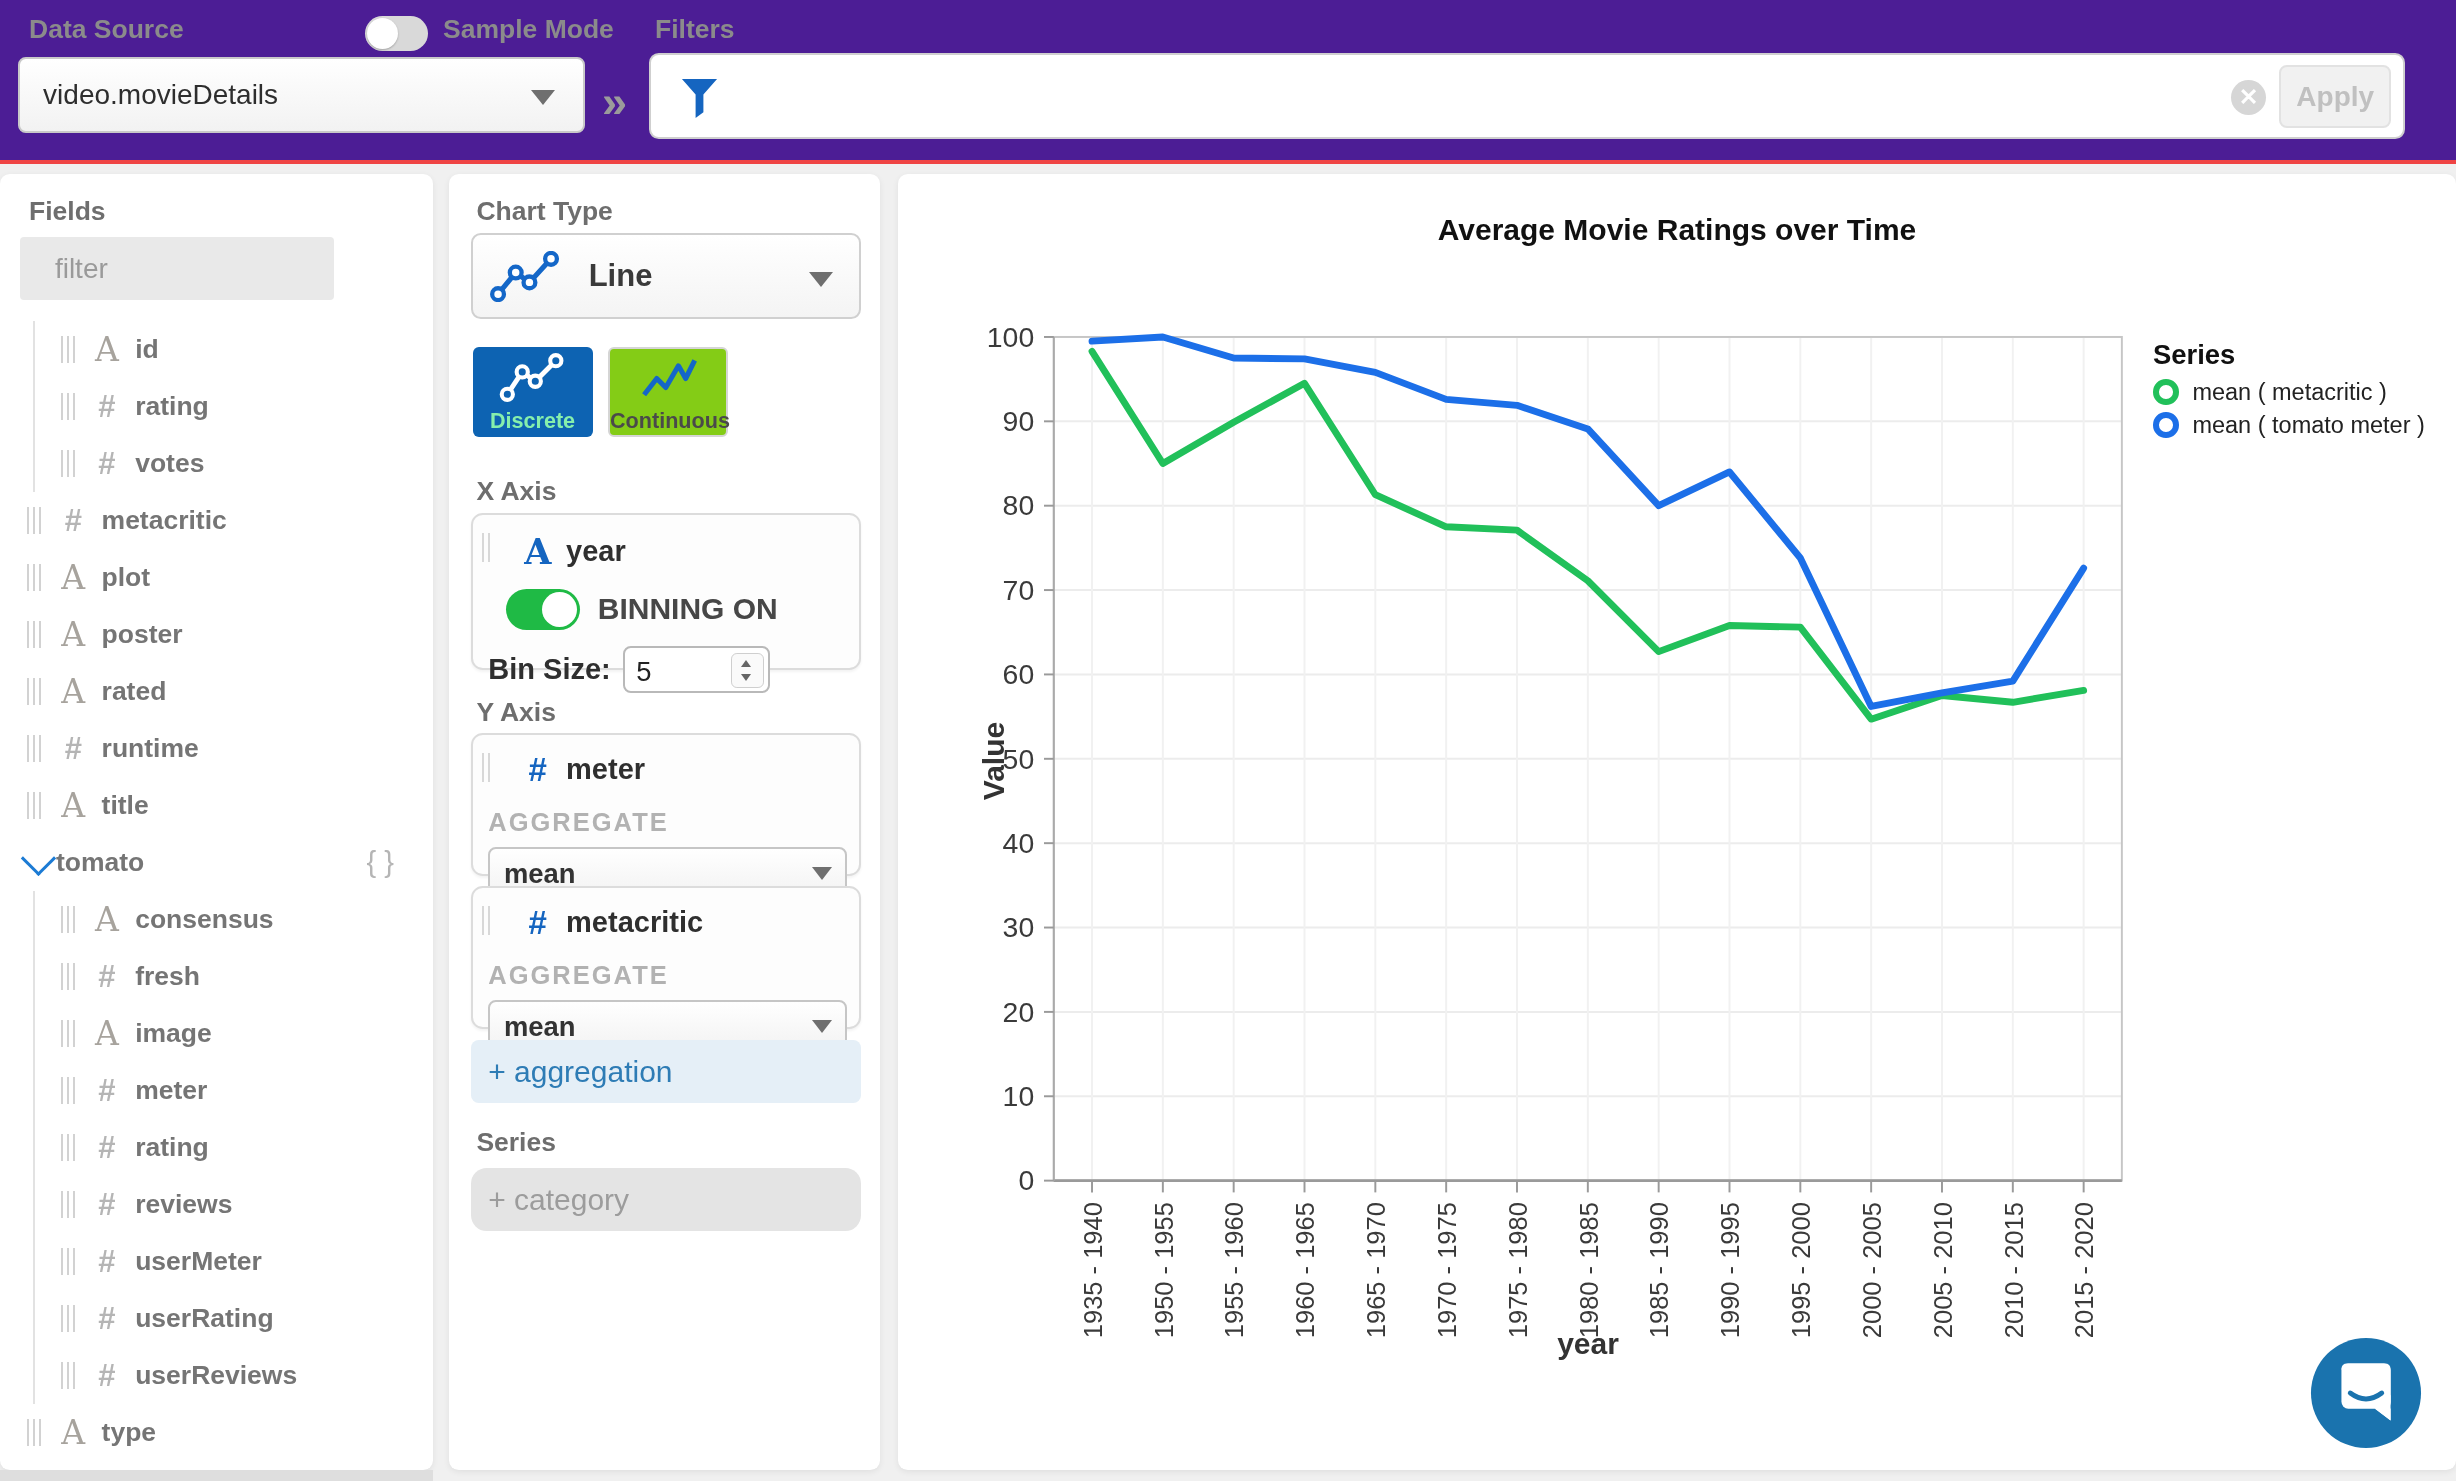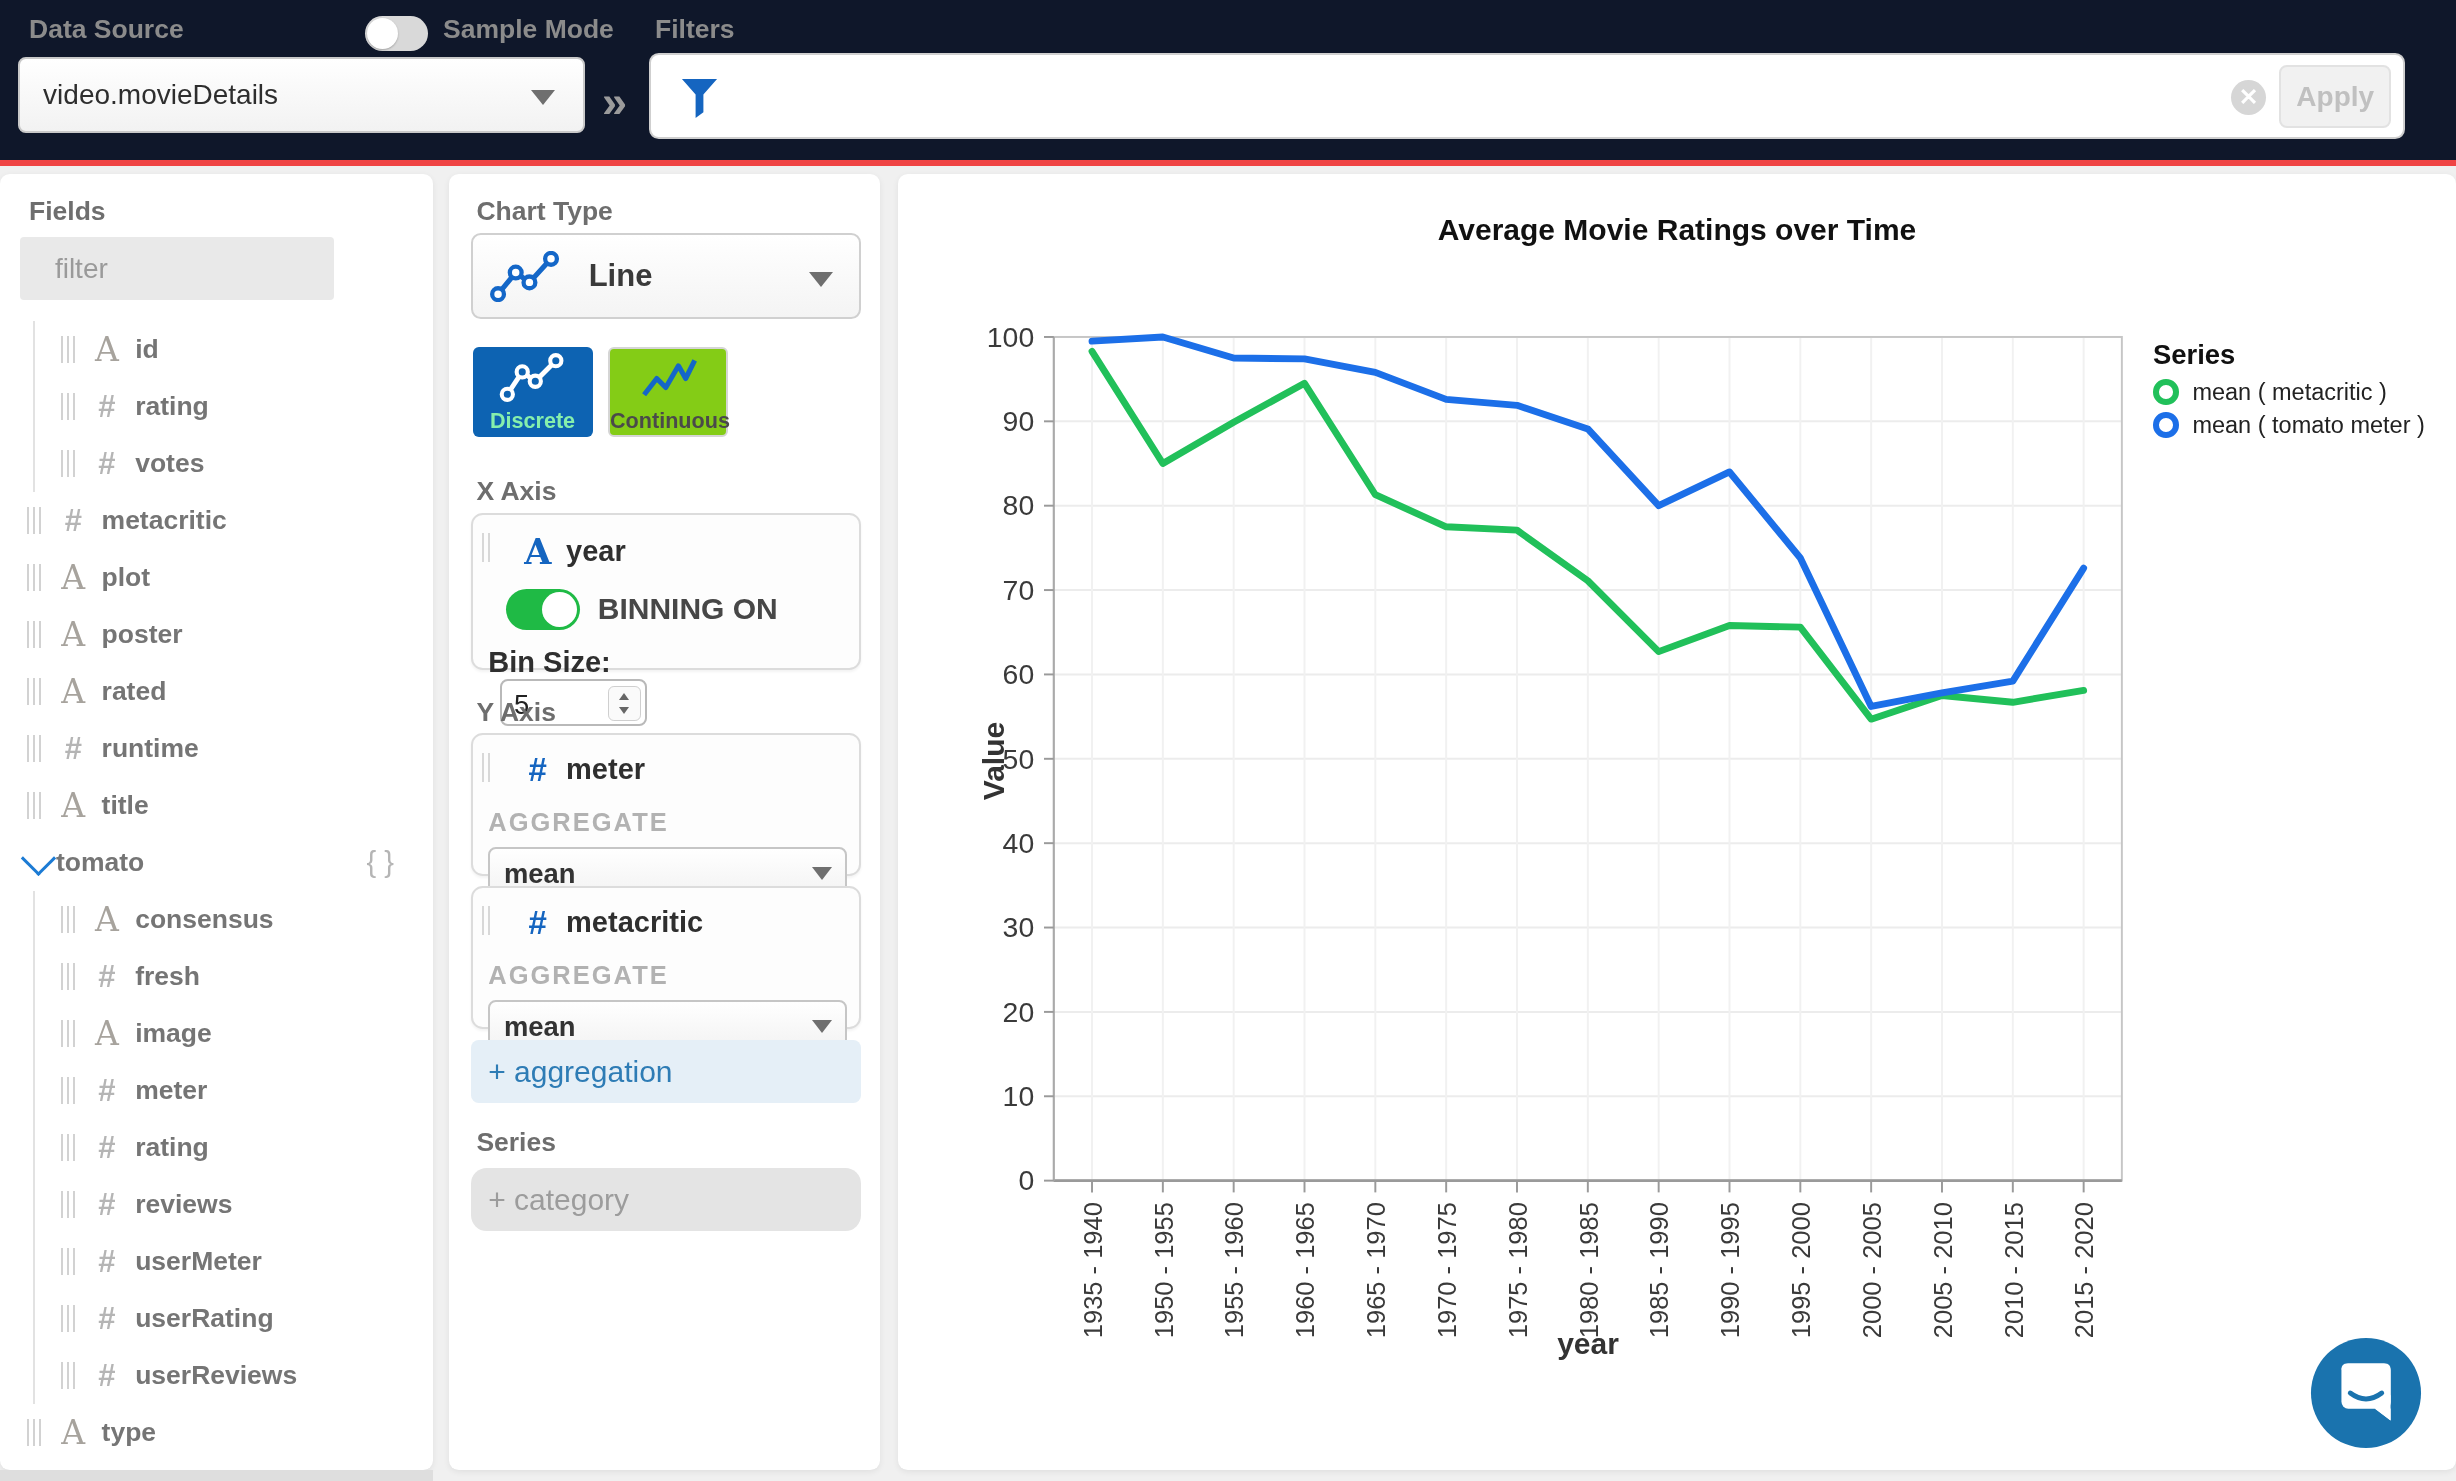--- a/index.html
+++ b/index.html
@@ -1,20 +1,20 @@
 <!DOCTYPE html>
 <html><head>
 <meta charset="utf-8">
 <style>
   html,body{margin:0;padding:0;}
   body{width:2456px;height:1482px;background:#f0f0f0;font-family:"Liberation Sans",sans-serif;overflow:hidden;position:relative;}
   #app{position:absolute;inset:0;}
 
   
-  .topbar{position:absolute;left:0;top:0;width:2456px;height:160px;background:#0f172a;border-bottom:6px solid #ef4444;}
+  .topbar{position:absolute;left:0;top:0;width:2456px;height:160px;background:#4c1d95;border-bottom:4px solid #ef4444;}
   .bar-label{position:absolute;font-size:26.5px;font-weight:bold;color:#8b8b8b;}
   .ds-select{position:absolute;left:17.6px;top:57px;width:567px;height:76px;border:2px solid #c9c9c9;border-radius:7.8px;
     background:linear-gradient(#ffffff,#f2f2f2);box-sizing:border-box;display:flex;align-items:center;}
   .ds-select .val{margin-left:23.5px;font-size:28px;color:#2e2e2e;}
   .caret{width:0;height:0;border-left:12.7px solid transparent;border-right:12.7px solid transparent;border-top:15.7px solid #6f6f6f;}
   .ds-select .caret{position:absolute;right:27.4px;top:31px;}
   .toggle-off{position:absolute;left:365px;top:15.7px;width:63px;height:35px;background:#d9d9d9;border-radius:19.6px;}
   .toggle-off .knob{position:absolute;left:2px;top:2px;width:31px;height:31px;background:#fff;border-radius:50%;box-shadow:0 1px 2px rgba(0,0,0,.25);}
   .chevrons{position:absolute;left:602px;top:76px;font-size:45px;color:#9b9b9b;font-weight:bold;}
   .filter-input{position:absolute;left:649px;top:53px;width:1756px;height:86px;border:2px solid #cfcfcf;border-radius:9.8px;background:#fff;box-sizing:border-box;}
@@ -68,21 +68,21 @@
     box-sizing:border-box;box-shadow:0 2px 2.9px rgba(0,0,0,.05);}
   .card-handle{position:absolute;left:9.8px;top:17.6px;width:11.8px;height:29px;
     background:repeating-linear-gradient(90deg,#d8d8d8 0 2px,transparent 2px 5.9px);}
   .card-field{display:flex;align-items:center;margin:15.7px 0 0 33px;}
   .card-field .ficon.string{color:#1565c0;font-weight:bold;font-size:35px;}
   .card-field .ficon.number{color:#1565c0;font-size:33px;}
   .card-field .flabel{color:#2f2f2f;font-size:29px;}
   .toggle-on{position:relative;margin:17.6px 0 0 33px;width:74px;height:41px;background:#1fba45;border-radius:21.6px;display:inline-block;vertical-align:middle;}
   .toggle-on .knob{position:absolute;right:2.9px;top:2.9px;width:35px;height:35px;background:#fff;border-radius:50%;}
   .binning-label{display:inline-block;vertical-align:middle;margin:15.7px 0 0 13.7px;font-size:30px;font-weight:bold;color:#474747;}
-  .binsize-row{margin:15.7px 0 0 15.7px;display:flex;flex-direction:column;}
+  .binsize-row{margin:15.7px 0 0 15.7px;display:flex;align-items:center;}
   .binsize-row .bs-label{font-size:29px;font-weight:bold;color:#2f2f2f;}
   .bs-input{position:relative;margin-left:11.8px;width:147px;height:47px;border:2px solid #b9b9b9;border-radius:7.8px;background:#fff;box-sizing:border-box;}
   .bs-input .bs-val{position:absolute;left:11.8px;top:7.8px;font-size:27.4px;color:#222;}
   .stepper{position:absolute;right:3.9px;top:4.9px;width:31px;height:33px;border:1px solid #cfcfcf;border-radius:5.9px;background:#fafafa;}
   .stepper .up{position:absolute;left:9.8px;top:5.9px;width:0;height:0;border-left:5.9px solid transparent;border-right:5.9px solid transparent;border-bottom:7.8px solid #666;}
   .stepper .dn{position:absolute;left:9.8px;bottom:5.9px;width:0;height:0;border-left:5.9px solid transparent;border-right:5.9px solid transparent;border-top:7.8px solid #666;}
 
   .agg-label{margin:19.6px 0 0 15.7px;font-size:25.5px;font-weight:bold;color:#b2b2b2;letter-spacing:2px;}
   .agg-select{position:relative;margin:9.8px 0 13.7px 15.7px;width:359px;height:49px;border:2px solid #c6c6c6;border-radius:7.8px;
     background:linear-gradient(#ffffff,#f3f3f3);box-sizing:border-box;}

